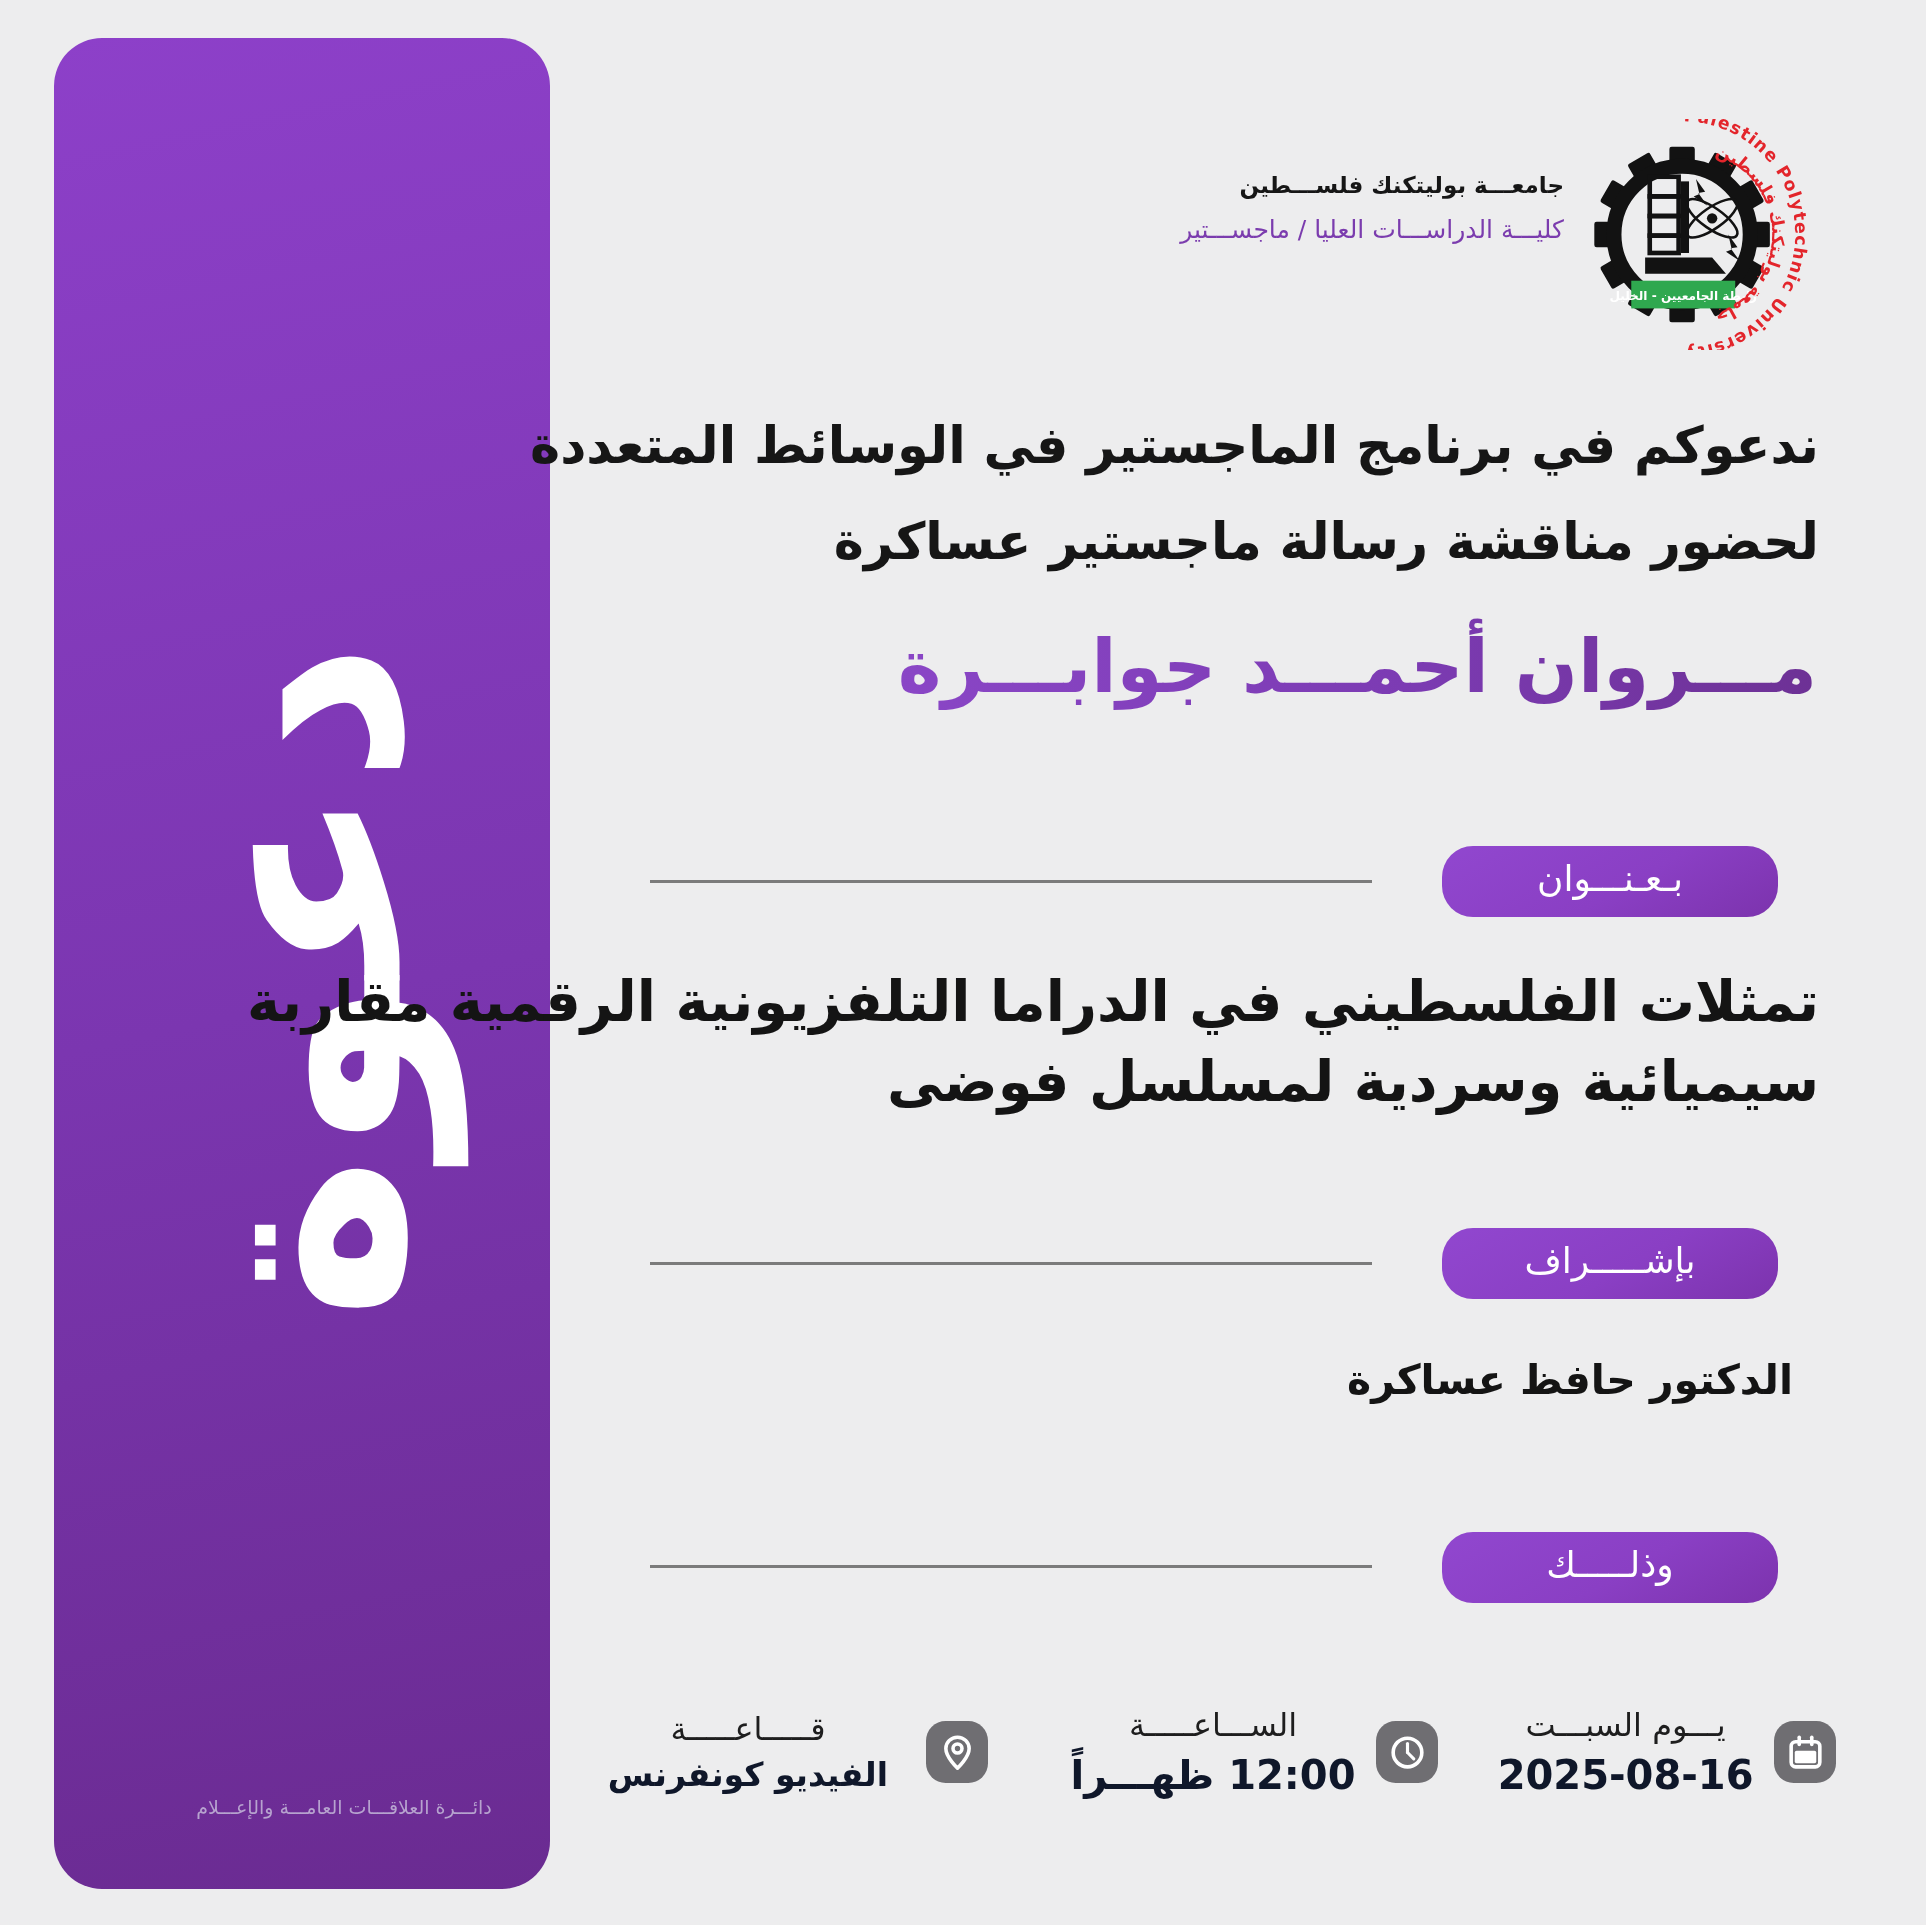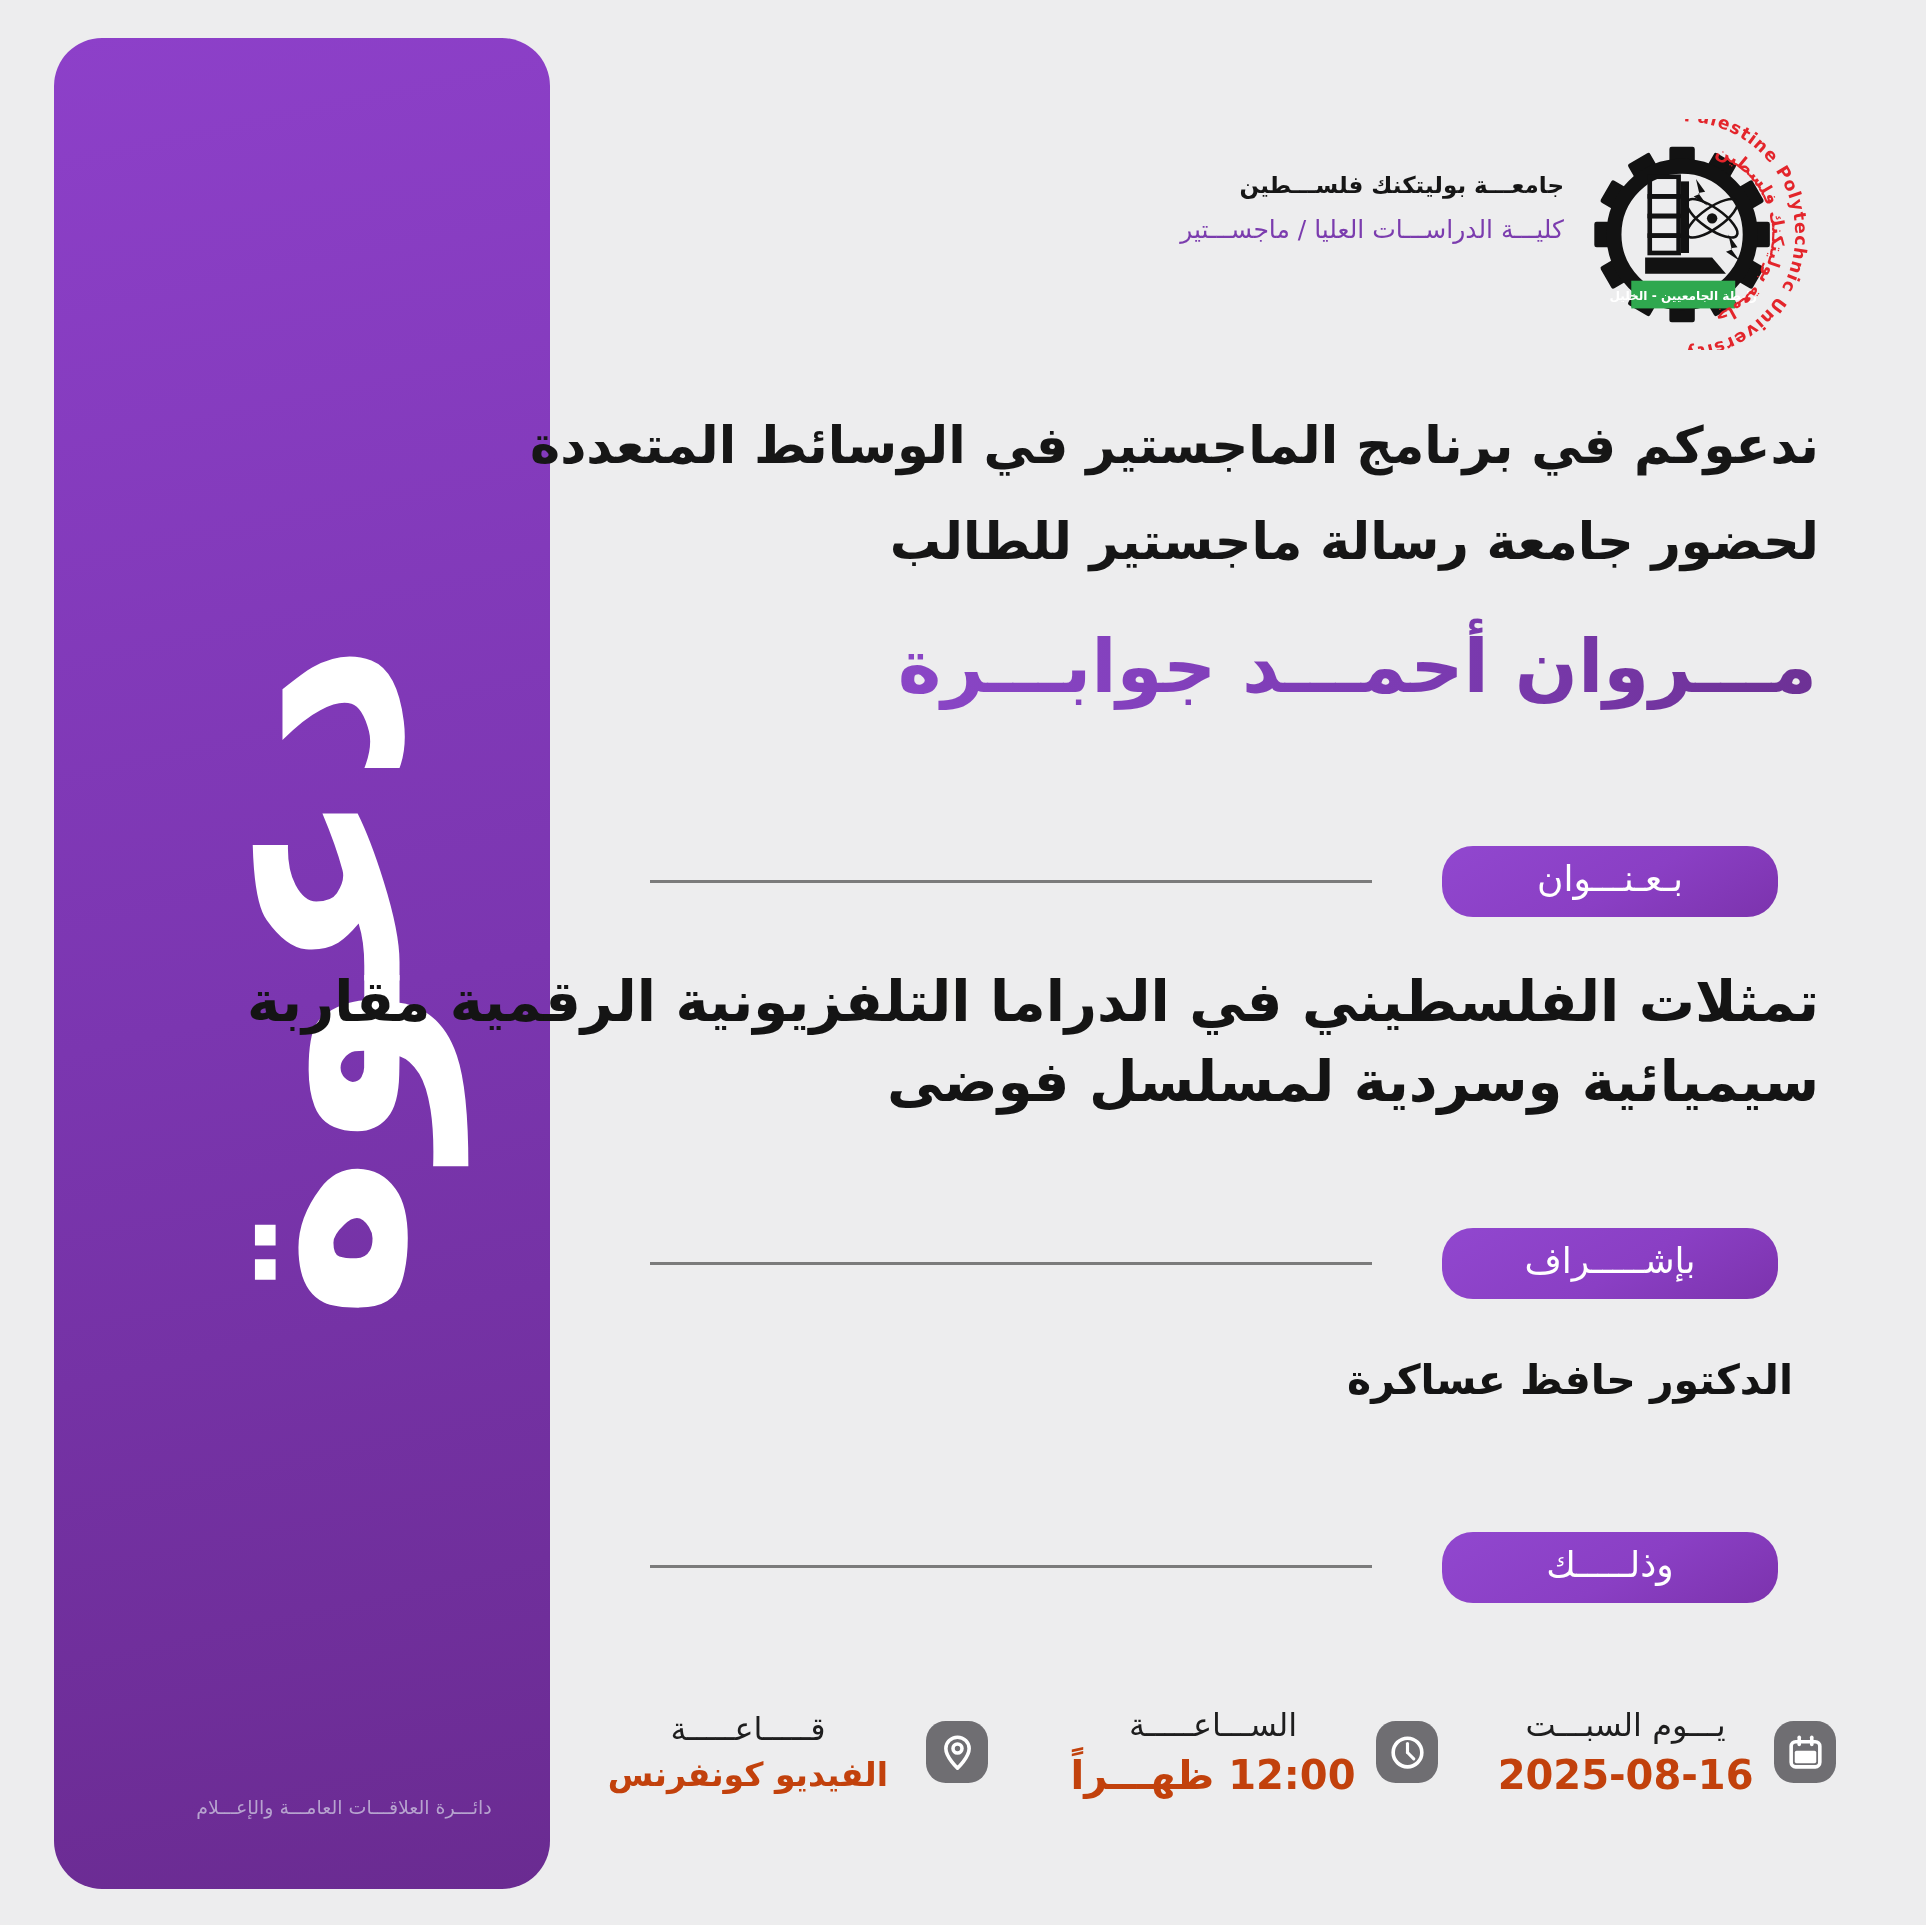--- a/index.html
+++ b/index.html
@@ -69,21 +69,21 @@
   .info-date{right:90px;}
   .info-time{right:488px;}
   .info-location{right:938px;gap:38px;}
   .info-icon{
     flex:0 0 auto;width:62px;height:62px;border-radius:19.7px;background:#6F6E72;
     display:flex;align-items:center;justify-content:center;
   }
   .info-icon svg{width:43px;height:43px;}
   .info-texts{text-align:center;}
   .info-label{font-size:32px;color:#1E1E1E;line-height:1.15;margin-bottom:9.4px;white-space:nowrap;}
-  .info-value{font-size:40px;font-weight:bold;color:#c2410c;line-height:1.1;white-space:nowrap;}
+  .info-value{font-size:40px;font-weight:bold;color:#0f172a;line-height:1.1;white-space:nowrap;}
   .info-value-small{font-size:33px;}
 </style>
 </head>
 <body>
 
 <div class="poster">
 
   <div class="side-panel"></div>
   <div class="vertical-word-wrap">
     <span class="vertical-word">دعوة</span>
@@ -142,21 +142,21 @@
     </svg>
   </div>
 
   <div class="header-text">
     <div class="header-university">جامعـــة بوليتكنك فلســـطين</div>
     <div class="header-faculty">كليـــة الدراســـات العليا / ماجســـتير</div>
   </div>
 
   <div class="invite-text">
     <div>ندعوكم في برنامج الماجستير في الوسائط المتعددة</div>
-    <div>لحضور جامعة رسالة ماجستير للطالب</div>
+    <div>لحضور مناقشة رسالة ماجستير عساكرة</div>
   </div>
 
   <div class="student-name">مـــروان أحمـــد جوابـــرة</div>
 
   <div class="badge badge-title">بـعـنـــوان</div>
   <div class="rule rule-1"></div>
   <div class="thesis-title">
     <div>تمثلات الفلسطيني في الدراما التلفزيونية الرقمية مقاربة</div>
     <div>سيميائية وسردية لمسلسل فوضى</div>
   </div>

